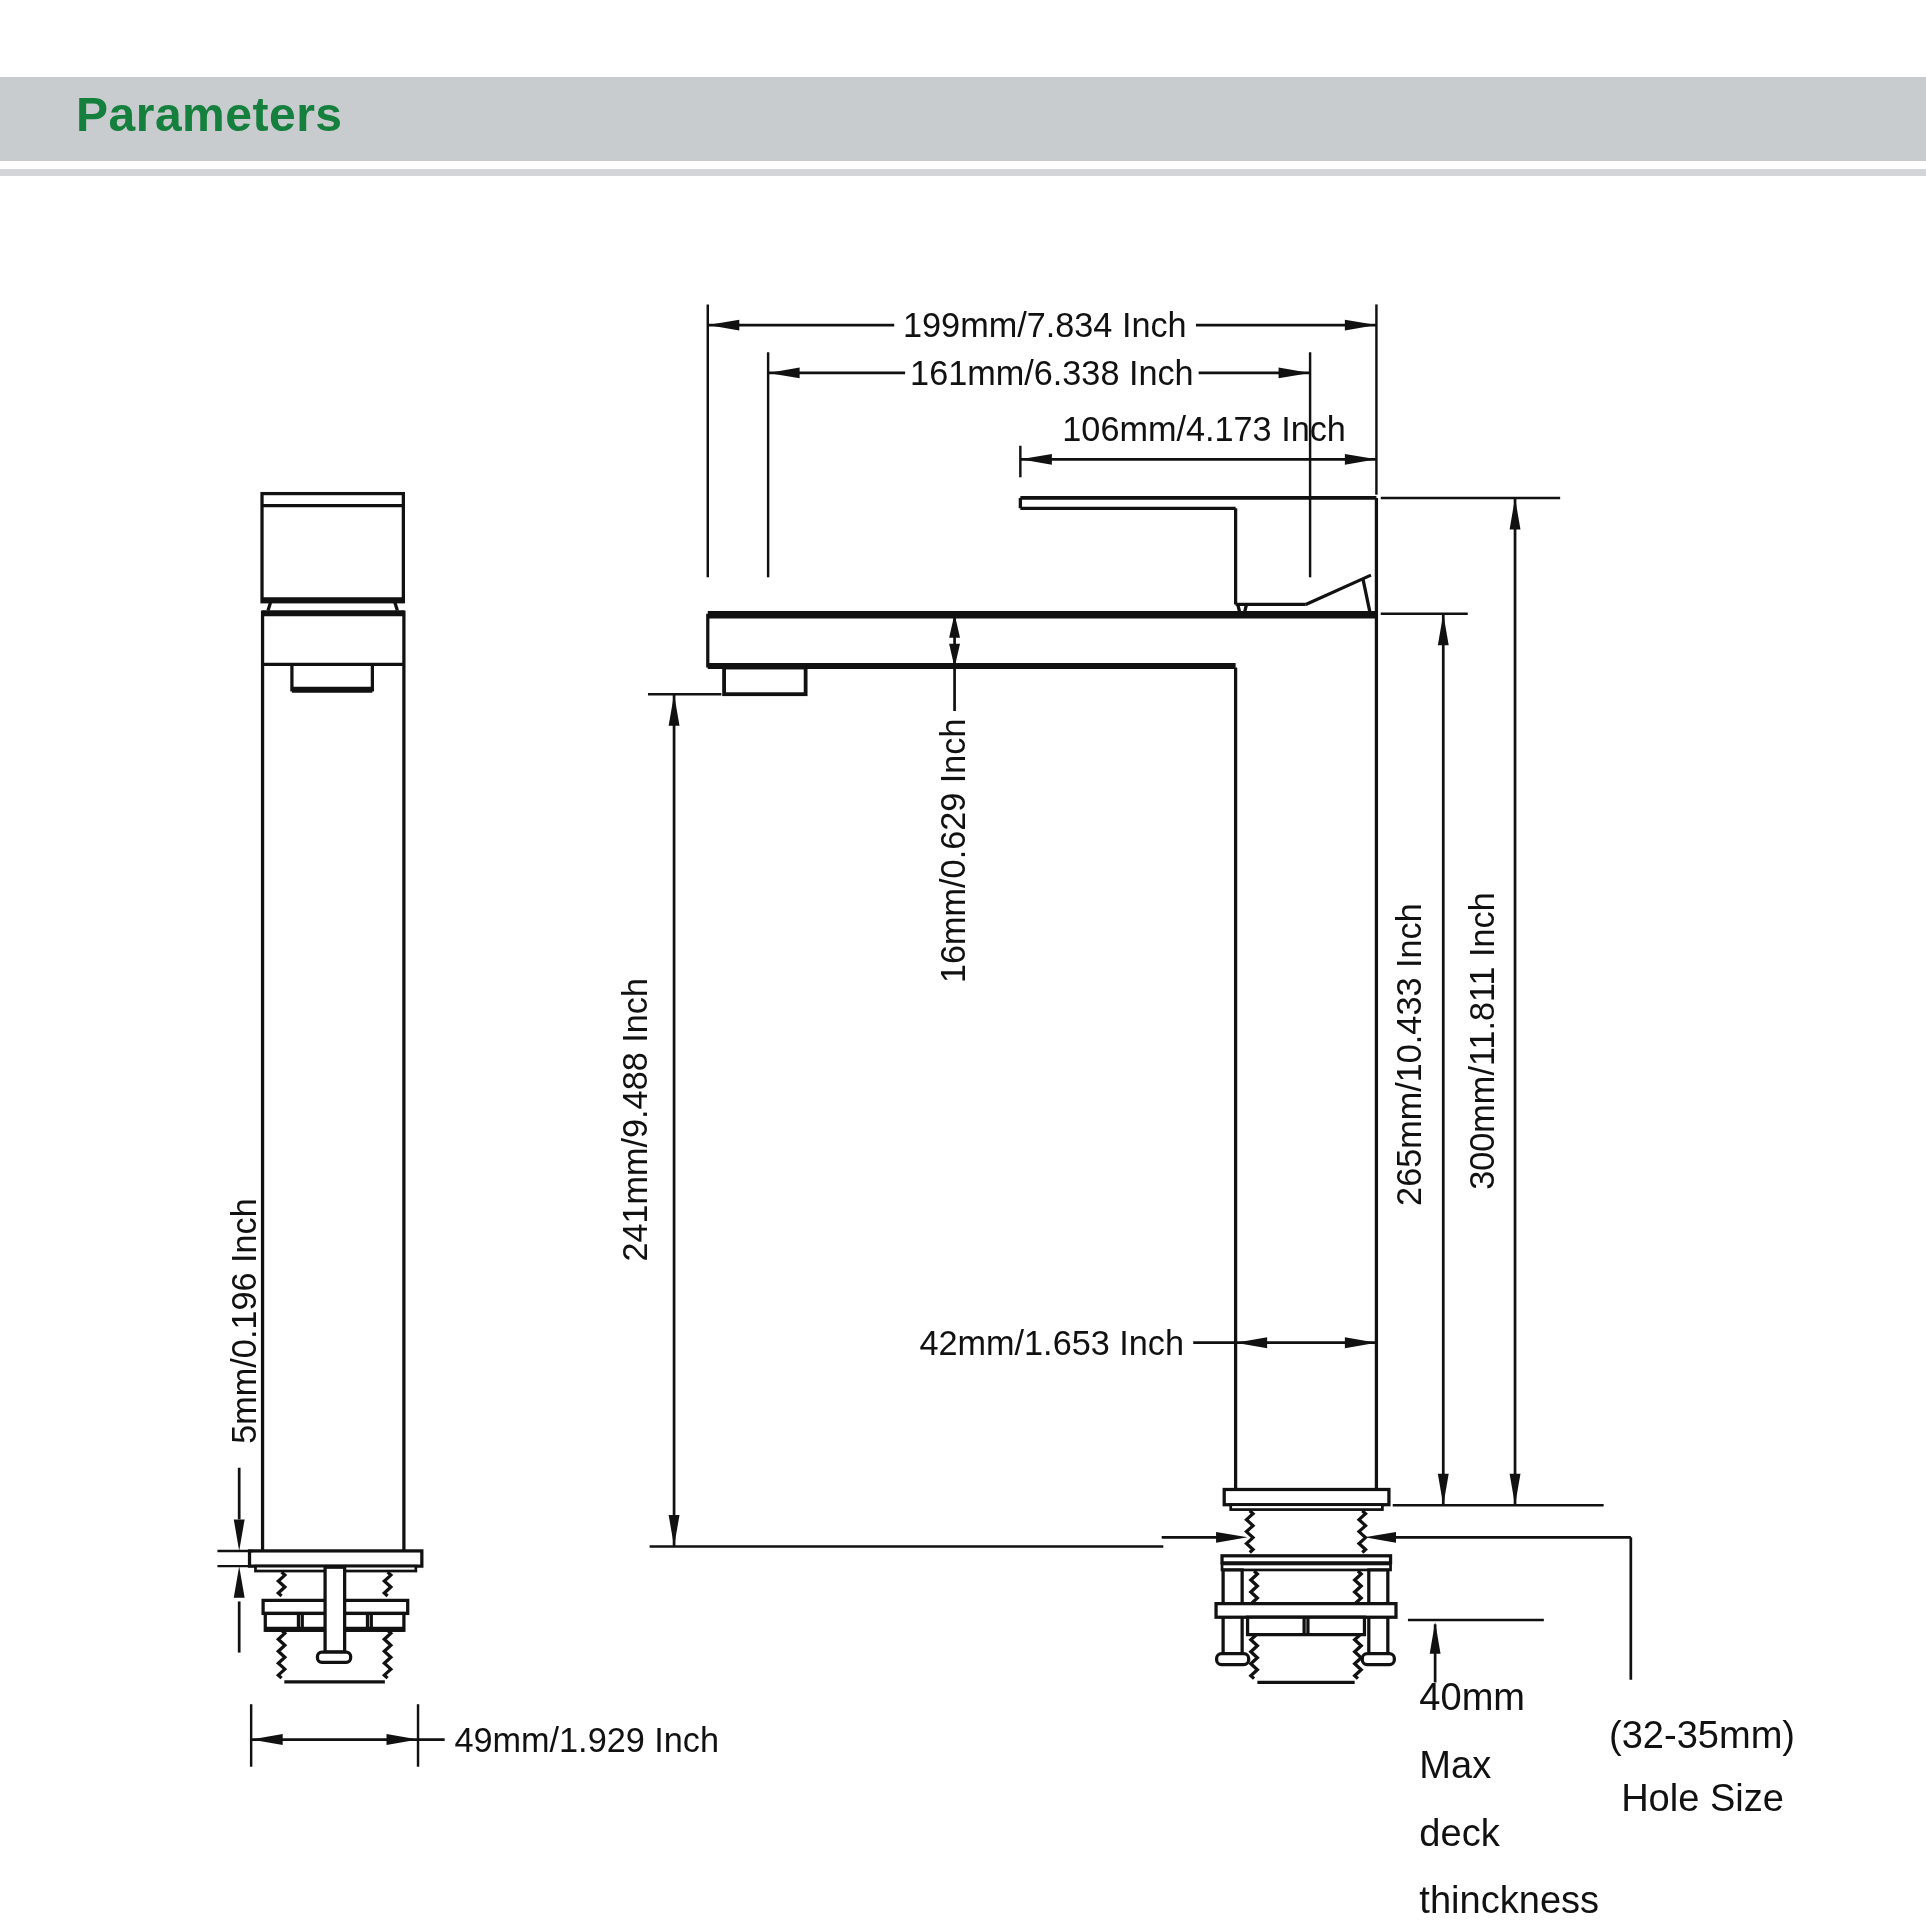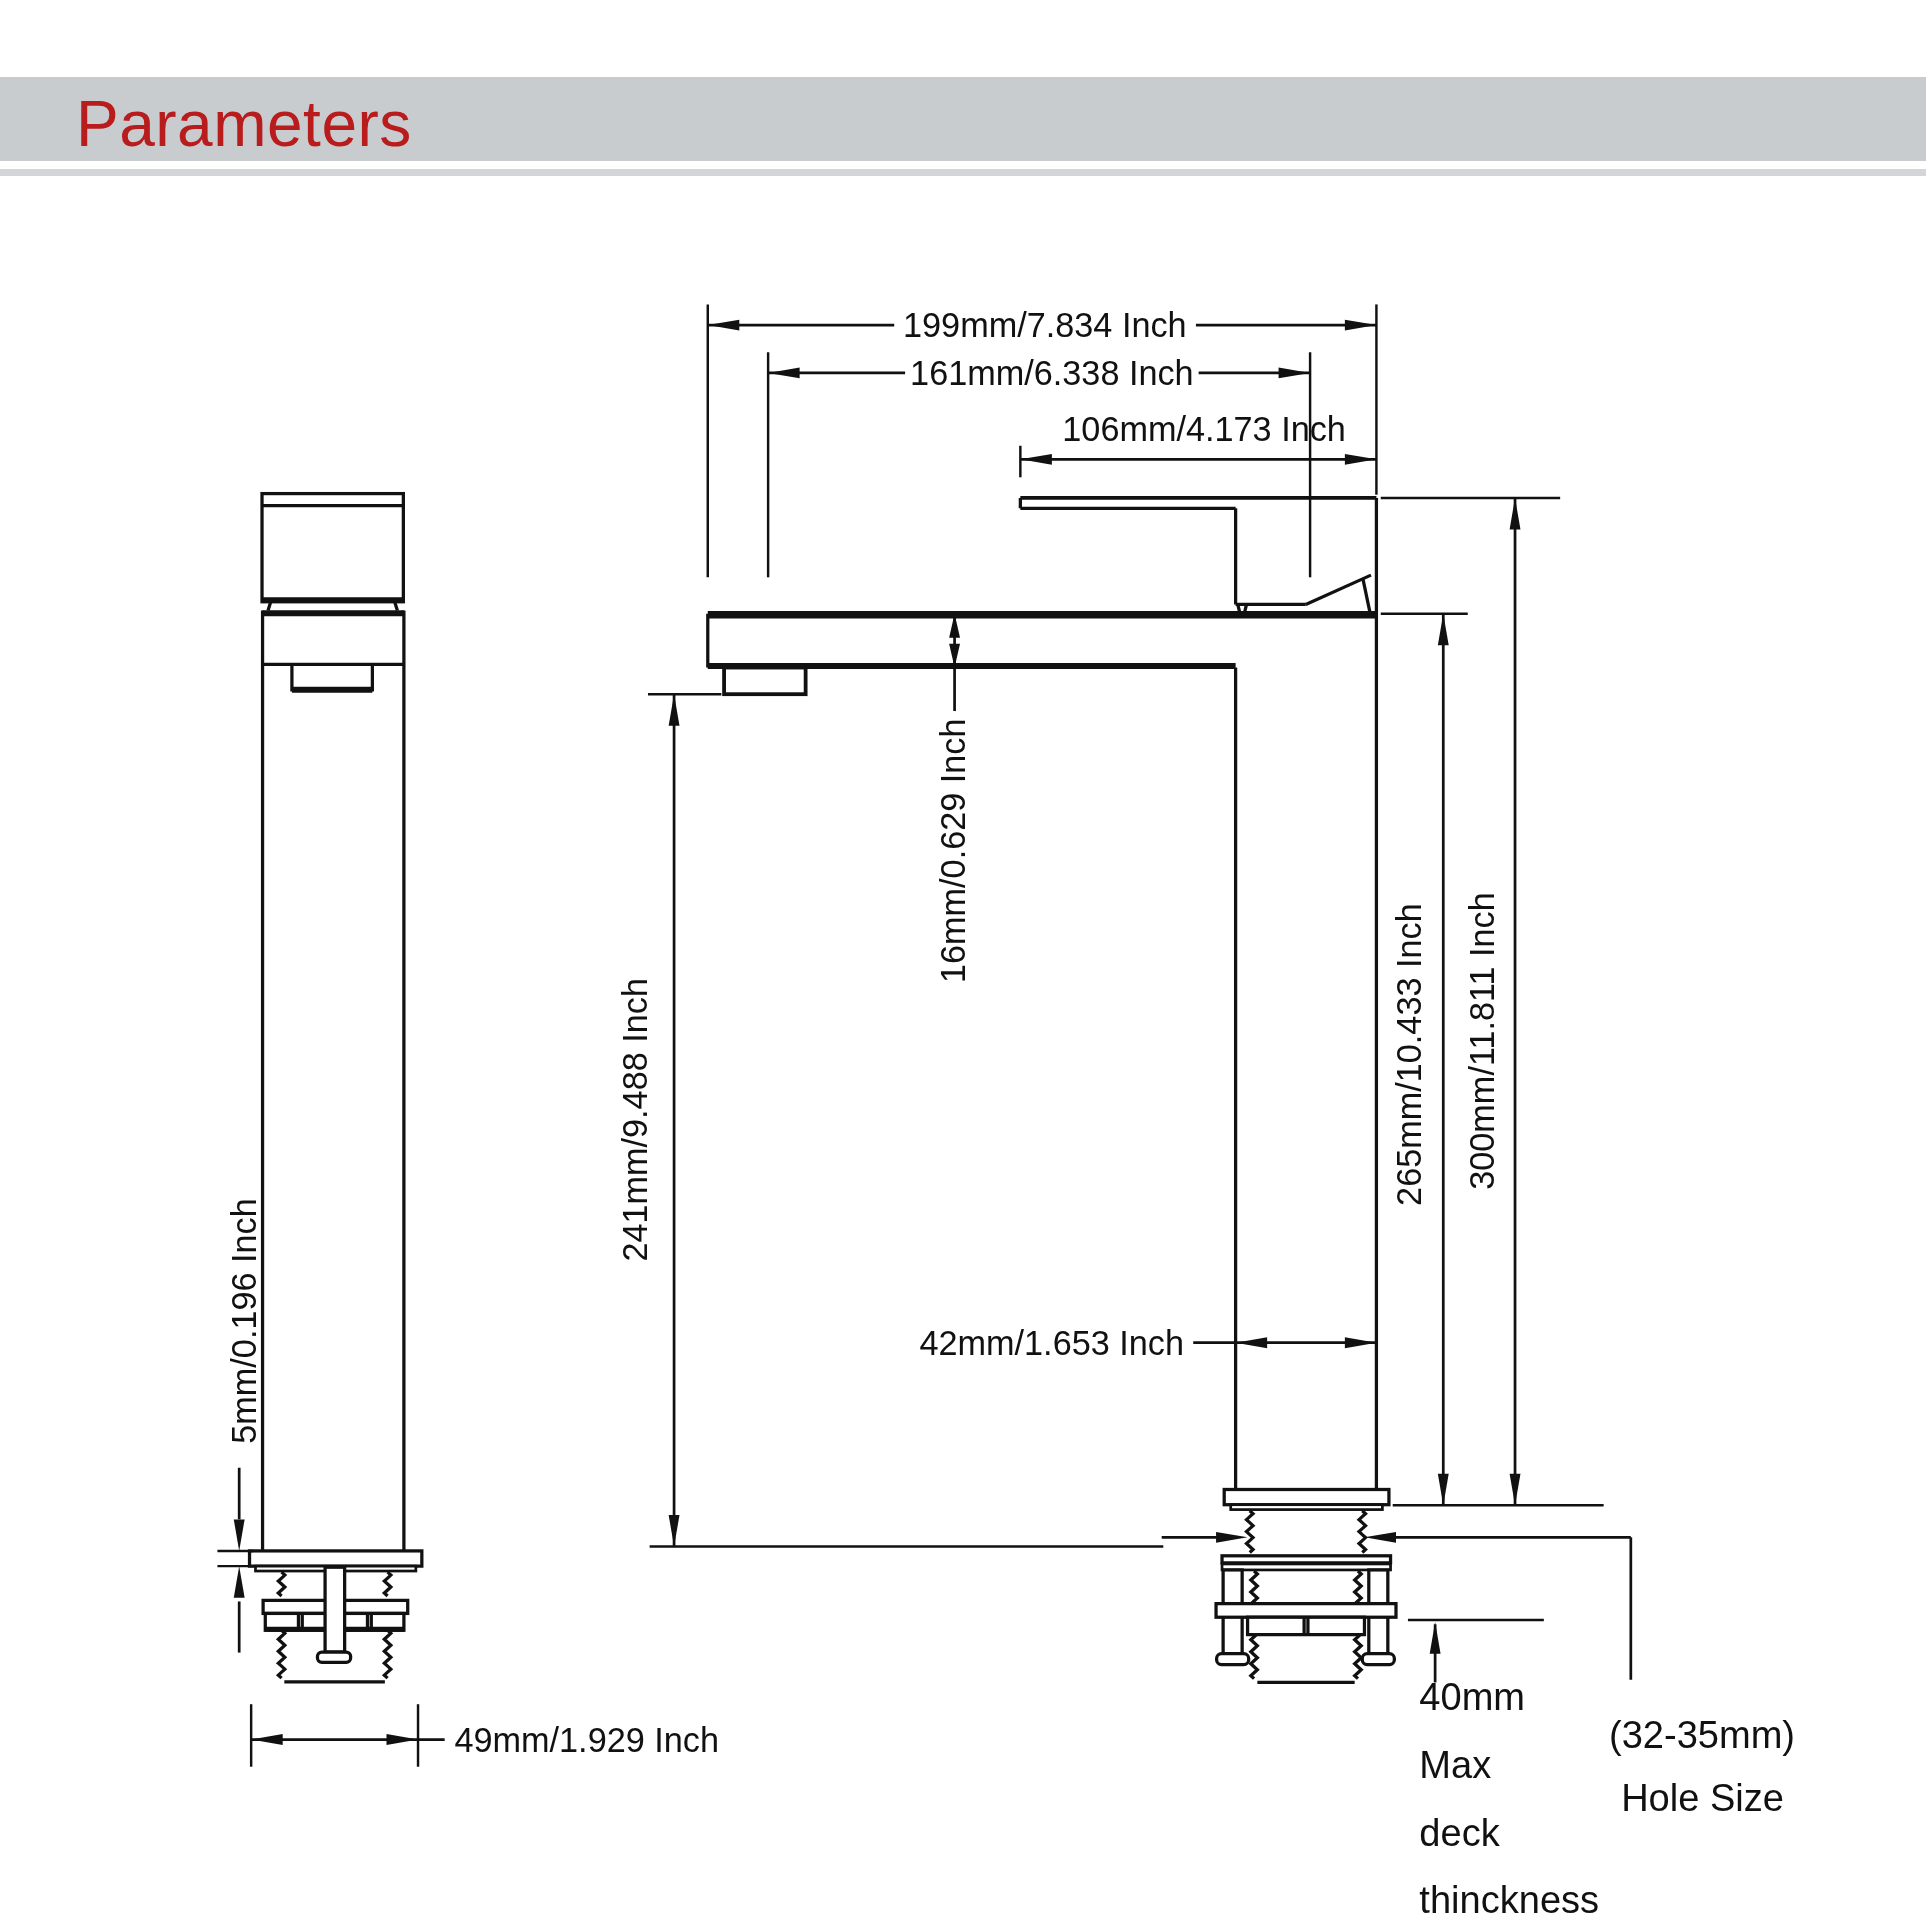--- a/index.html
+++ b/index.html
@@ -1,19 +1,19 @@
 <!DOCTYPE html>
 <html style="font-size:8.7px"><head>
 <meta charset="utf-8">
 <style>
   html,body{margin:0;padding:0;background:#ffffff;}
   body{width:1926px;height:1926px;position:relative;font-family:"Liberation Sans",sans-serif;}
   .header-bar{position:absolute;left:0;top:77px;width:1926px;height:84px;background:#c9cccf;}
   .header-strip{position:absolute;left:0;top:169px;width:1926px;height:6.5px;background:#d3d5d8;}
-  .header-title{position:absolute;left:76px;top:87px;font-size:64px;color:#b91c1c;font-weight:400;letter-spacing:0.5px;}
+  .header-title{position:absolute;left:76px;top:87px;font-size:48px;color:#15803d;font-weight:700;letter-spacing:0.5px;}
   svg{position:absolute;left:0;top:0;}
   svg text{font-family:"Liberation Sans",sans-serif;font-size:63px;fill:#111;}
   .ln{stroke:#111;stroke-width:6;fill:none;stroke-linecap:butt;}
   .thick{stroke:#111;stroke-width:14;fill:none;}
   .dim{stroke:#111;stroke-width:5;fill:none;}
   .ext{stroke:#111;stroke-width:4.5;fill:none;}
   .white{fill:#fff;stroke:#111;stroke-width:6;}
   .white5{fill:#fff;stroke:#111;stroke-width:5;}
   .arr{fill:#111;stroke:none;}
   .note{font-size:70px;}

